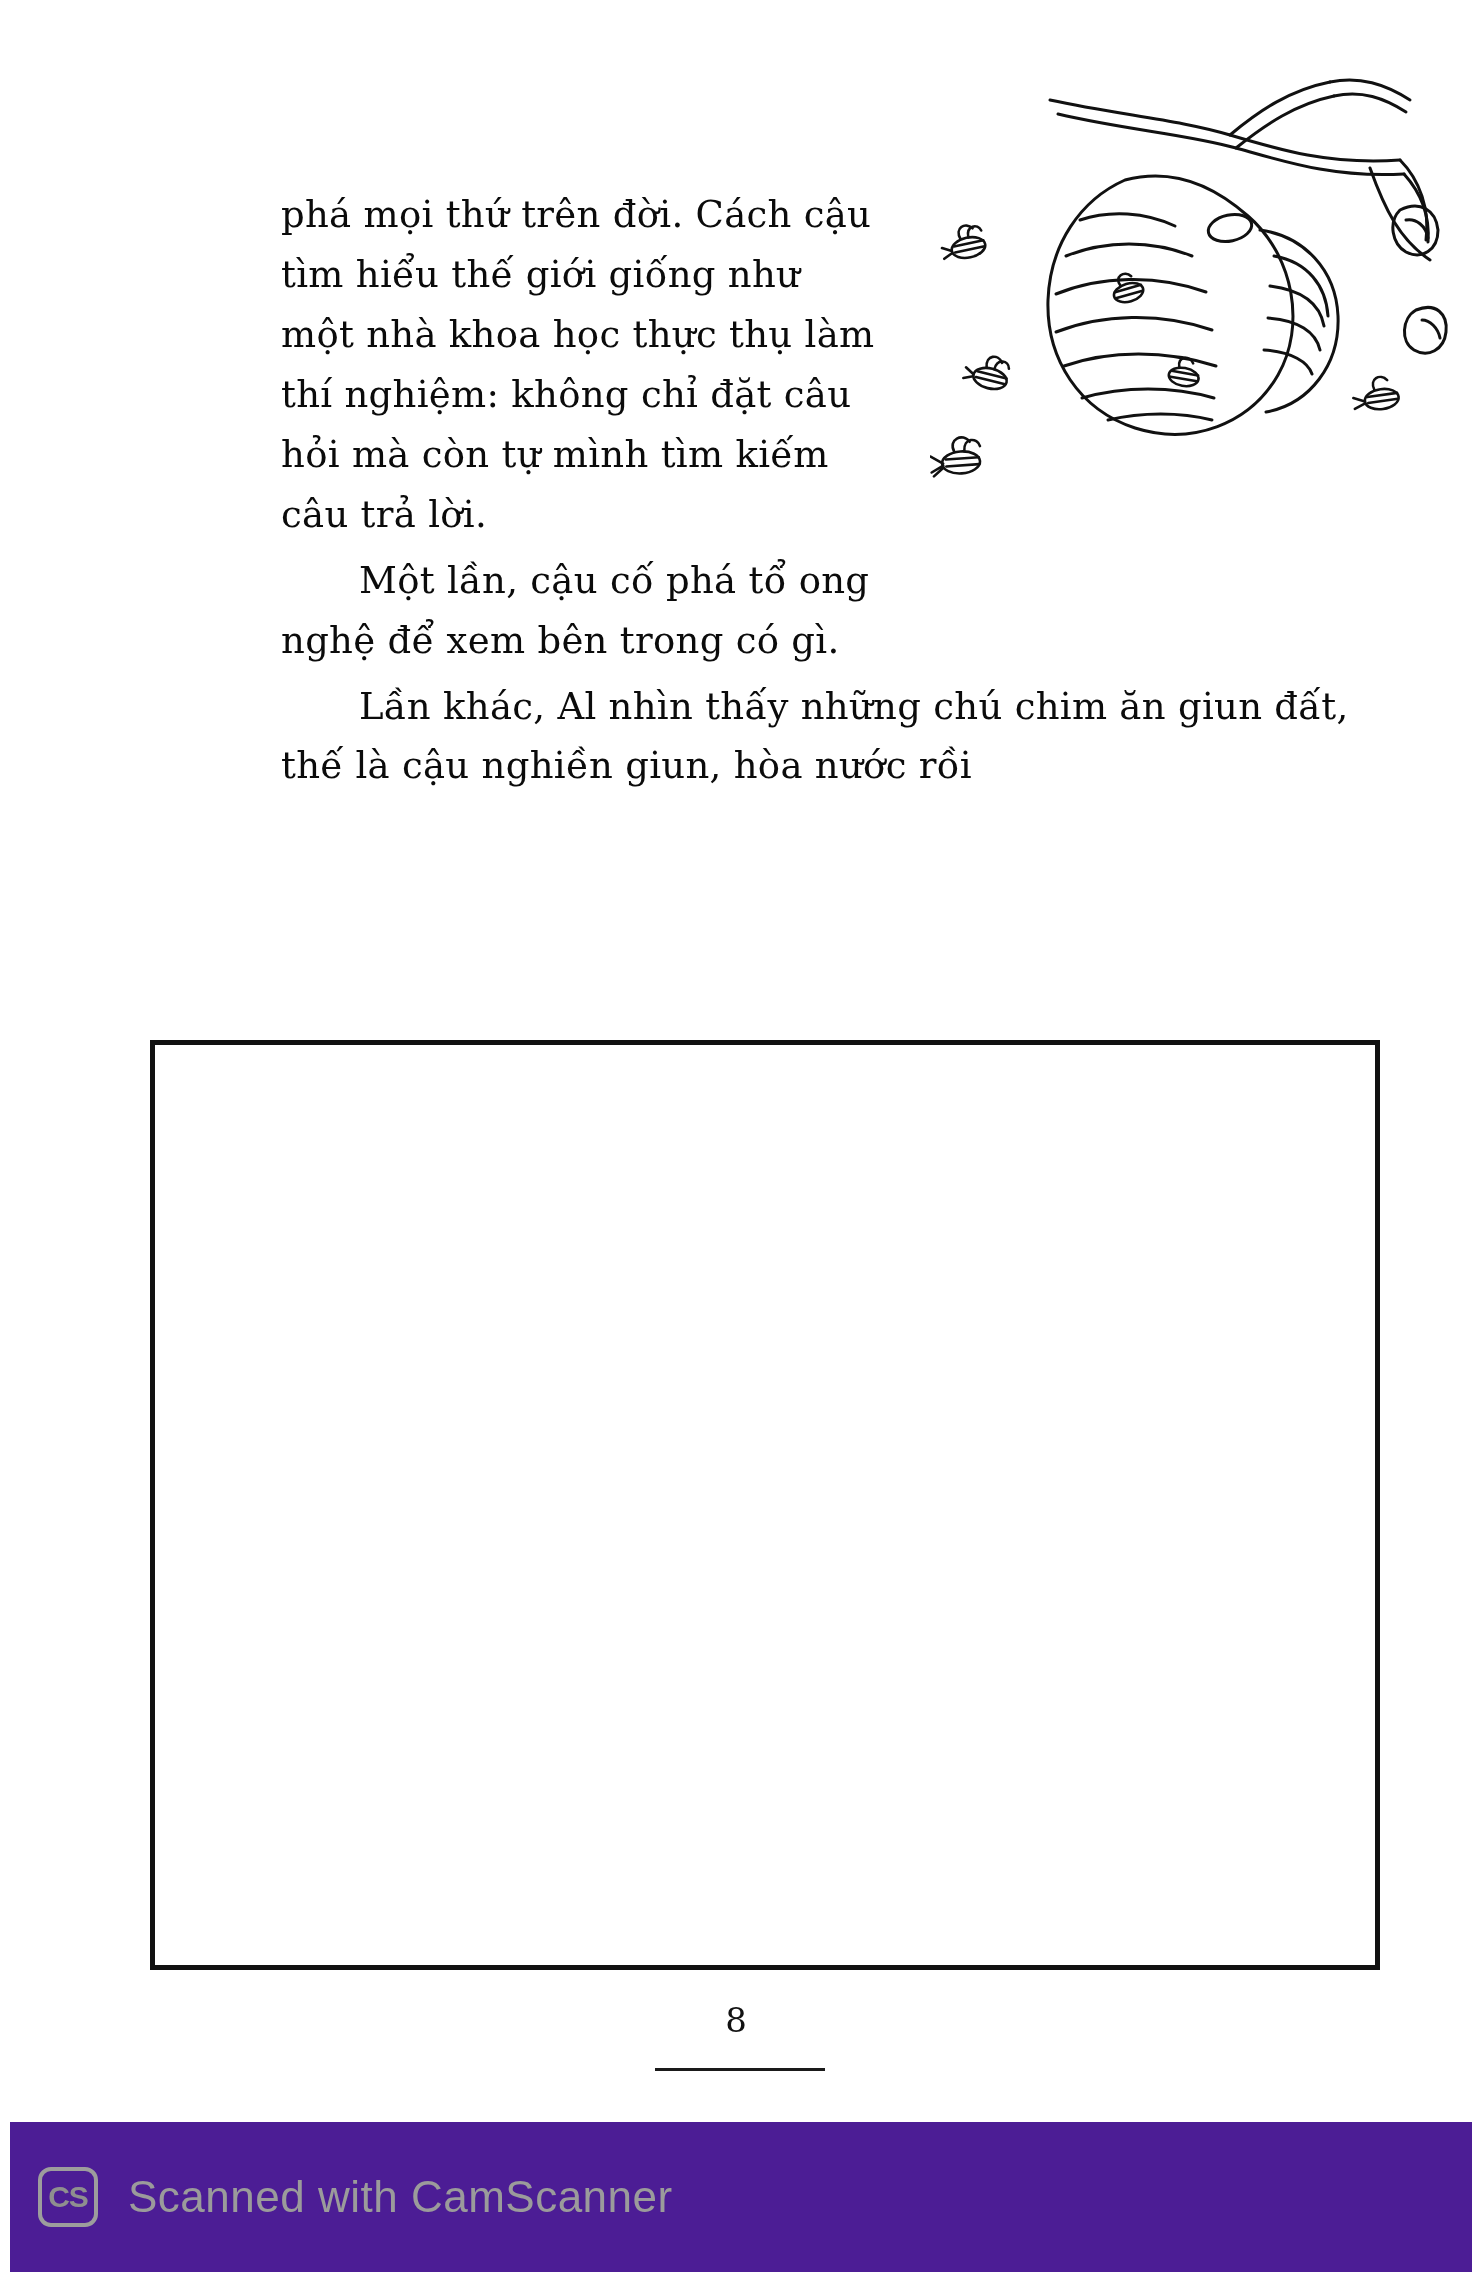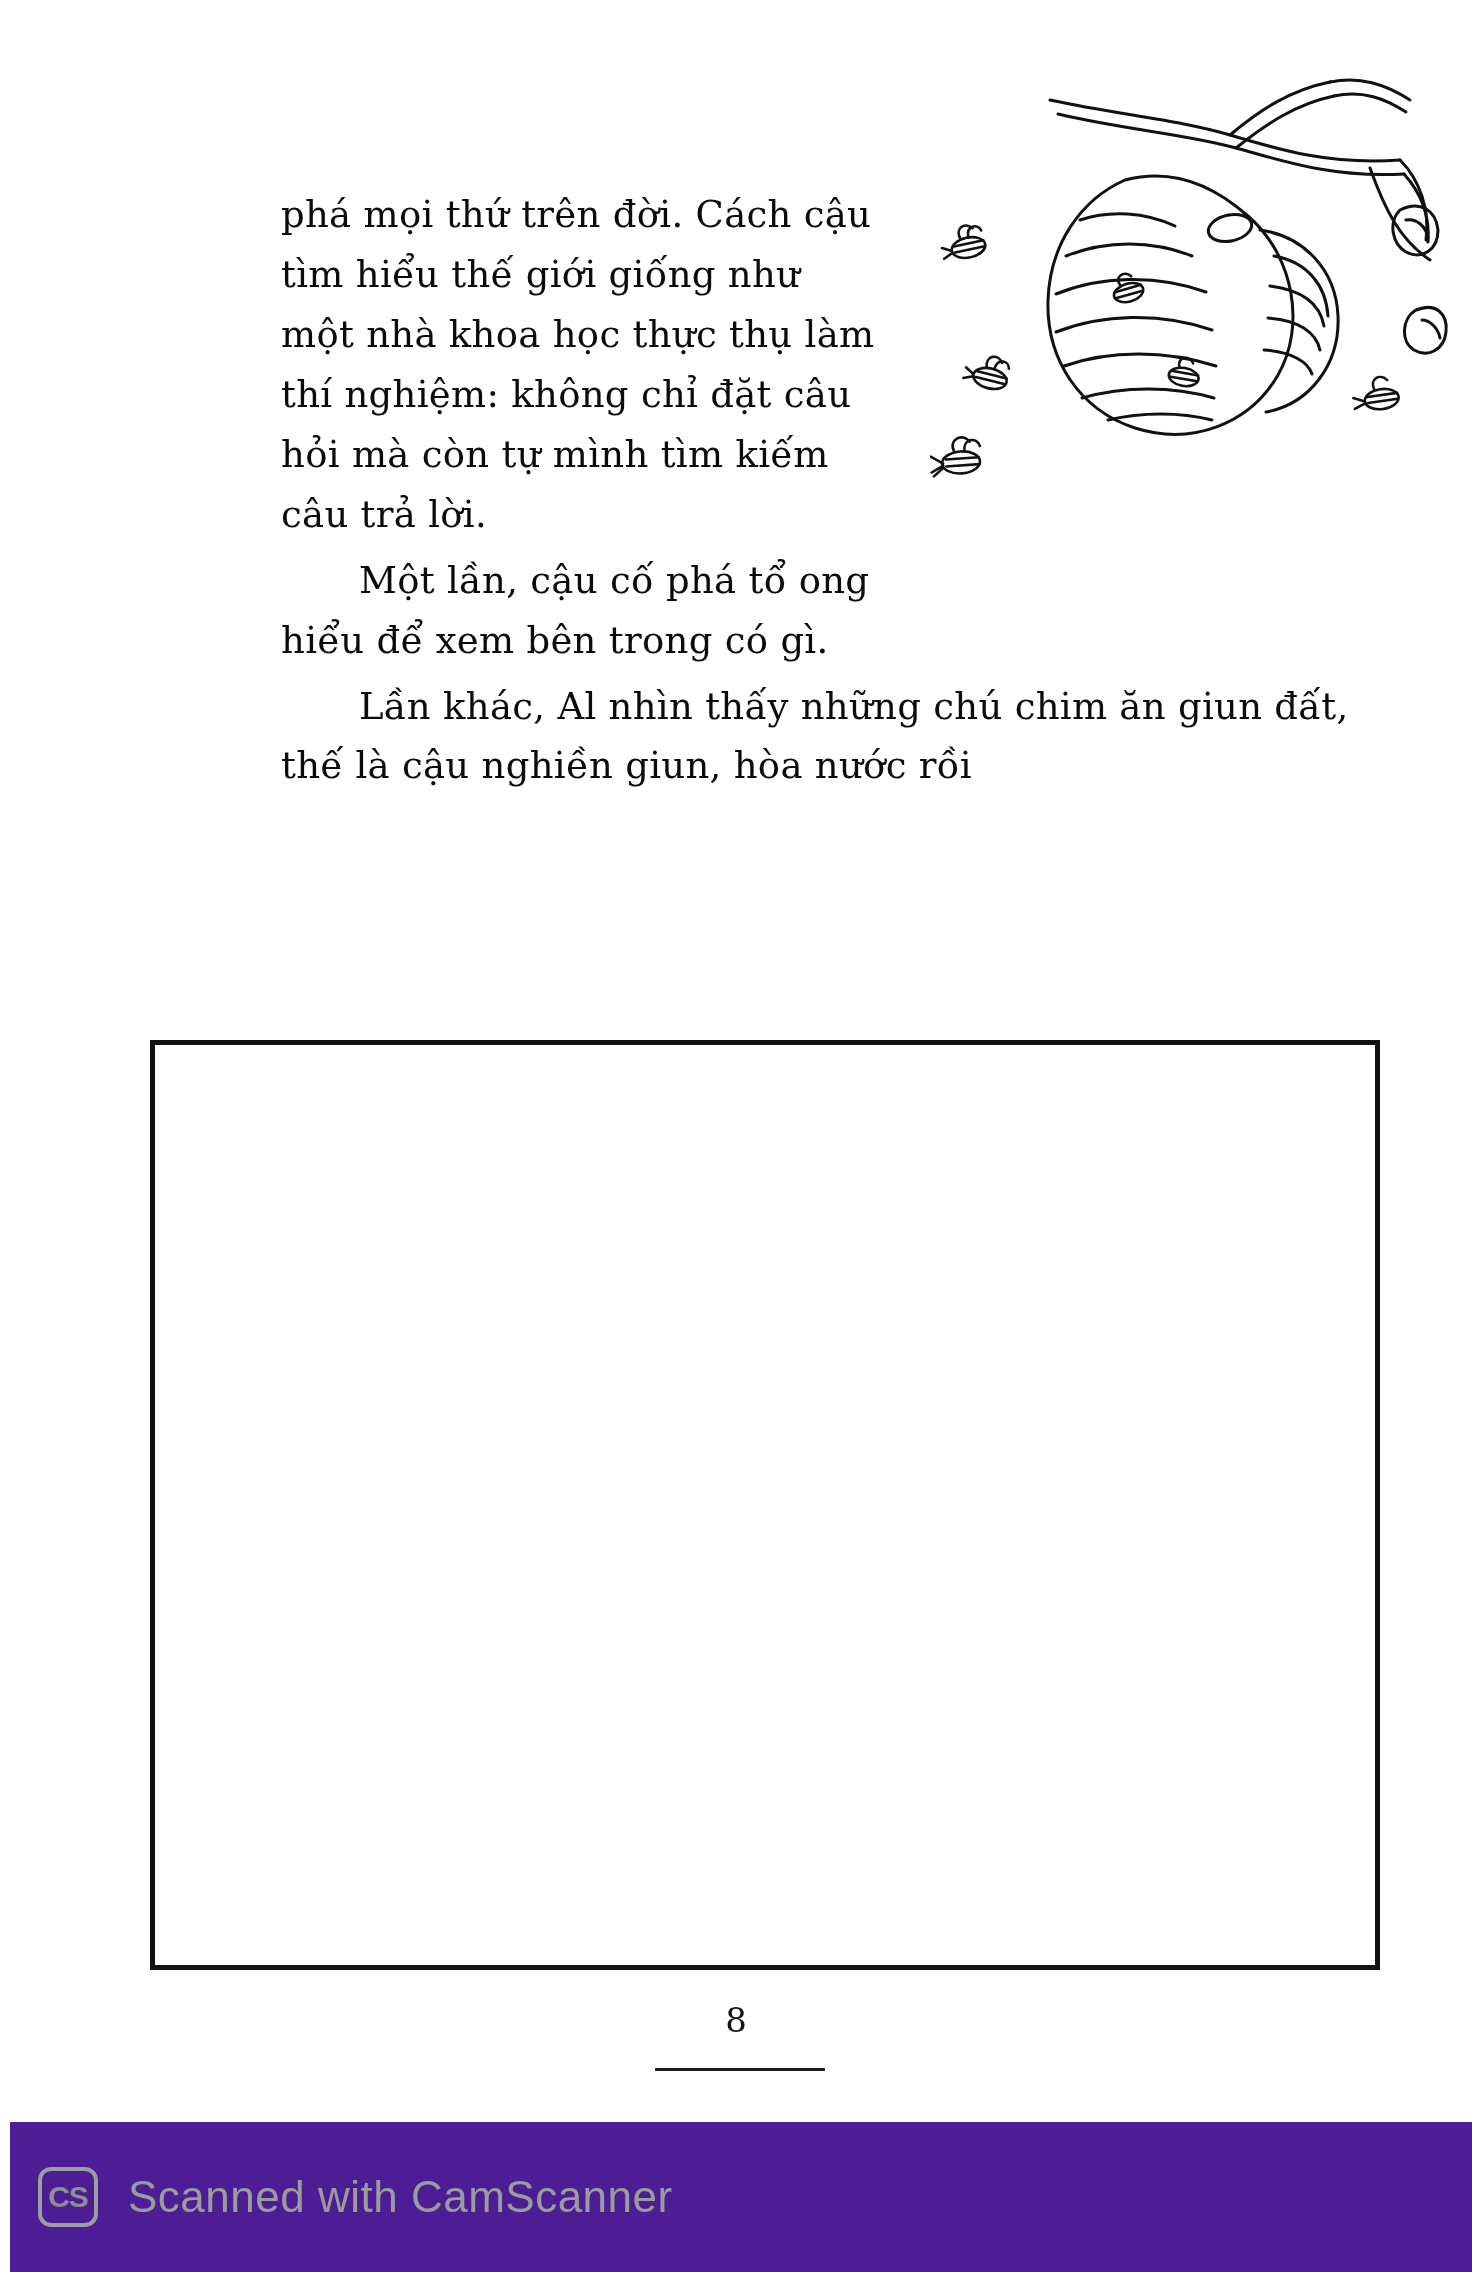--- a/index.html
+++ b/index.html
@@ -220,21 +220,21 @@
           <path d="M6 10 L36 10 M6 16 L36 16"></path>
           <path d="M14 4 C10 -8 22 -12 28 -4"></path>
           <path d="M3 14 L-8 9 M3 16 L-8 20"></path>
         </g>
       </g>
     </svg>
   </div>
 
   <div class="text-block">
     <p class="para narrow">phá mọi thứ trên đời. Cách cậu tìm hiểu thế giới giống như một nhà khoa học thực thụ làm thí nghiệm: không chỉ đặt câu hỏi mà còn tự mình tìm kiếm câu trả lời.</p>
-    <p class="para narrow indent">Một lần, cậu cố phá tổ ong hiểu để xem bên trong có gì.</p>
+    <p class="para narrow indent">Một lần, cậu cố phá tổ ong nghệ để xem bên trong có gì.</p>
     <p class="para indent">Lần khác, Al nhìn thấy những chú chim ăn giun đất, thế là cậu nghiền giun, hòa nước rồi</p>
   </div>
 
   <div class="illus-main">
     <div class="illus-frame"></div>
     <svg viewBox="0 0 1230 930" xmlns="http://www.w3.org/2000/svg">
       <g fill="none" stroke="#111" stroke-width="2.2" stroke-linecap="round" stroke-linejoin="round">
 
         <path d="M20 760 C150 730 330 742 470 756 C640 772 830 770 1000 752 C1090 742 1160 736 1208 742"></path>
         <path d="M20 800 C160 776 340 786 480 800 C660 818 860 812 1030 792 C1110 782 1170 778 1208 782"></path>

